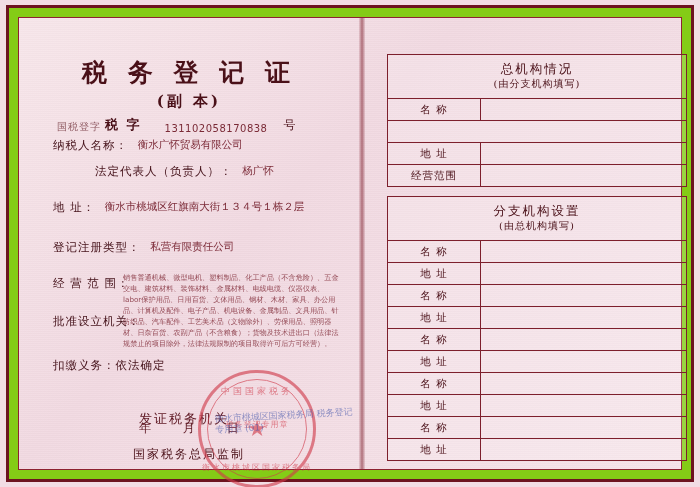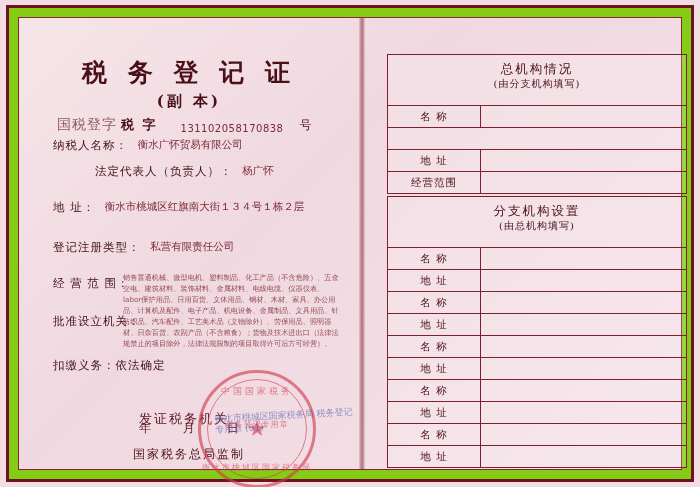--- a/index.html
+++ b/index.html
@@ -85,21 +85,21 @@
     position: absolute;
     left: 38px; top: 98px;
     width: 270px;
     height: 18px;
     font-size: 10px;
     color: #5c1b24;
     display: flex;
     align-items: flex-end;
   }
   .serial-prefix {
-    font-size: 14px;
+    font-size: 10px;
     color: #6b2a33;
     opacity: 0.75;
     letter-spacing: 1px;
     text-align: center;
   }
   .serial-word {
     font-family: "DejaVu Serif", serif;
     font-size: 13px;
     font-weight: bold;
     color: #4a1018;
@@ -257,21 +257,21 @@
     width: 300px;
     border: 1.4px solid #7d1f2c;
     box-sizing: border-box;
     background: rgba(255,255,255,0.18);
   }
   .rtable .hdr {
     border-bottom: 1.2px solid #7d1f2c;
     text-align: center;
     font-family: "DejaVu Serif", serif;
     color: #4a1018;
-    padding: 6px 0 14px;
+    padding: 6px 0 7px;
     line-height: 15px;
   }
   .rtable .hdr .l1 { font-size: 12.5px; letter-spacing: 2px; }
   .rtable .hdr .l2 { font-size: 10px; letter-spacing: 1px; }
   .rrow {
     display: flex;
     border-bottom: 1px solid #7d1f2c;
     height: 21px;
   }
   .rrow:last-child { border-bottom: none; }

